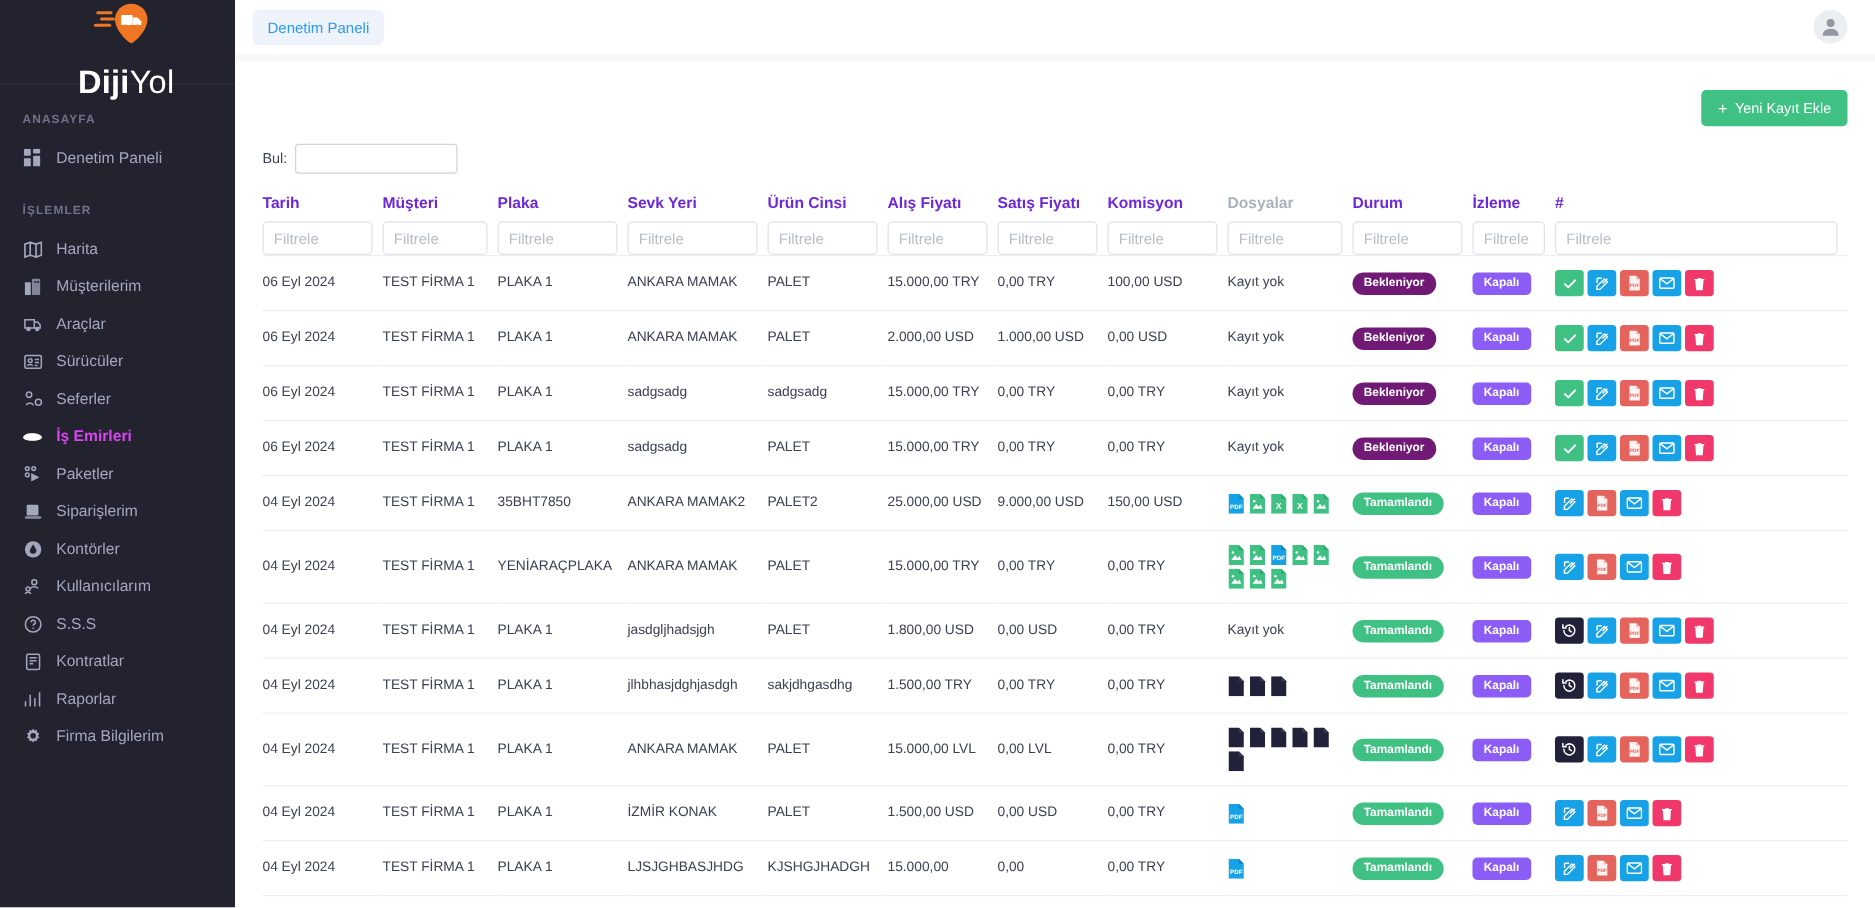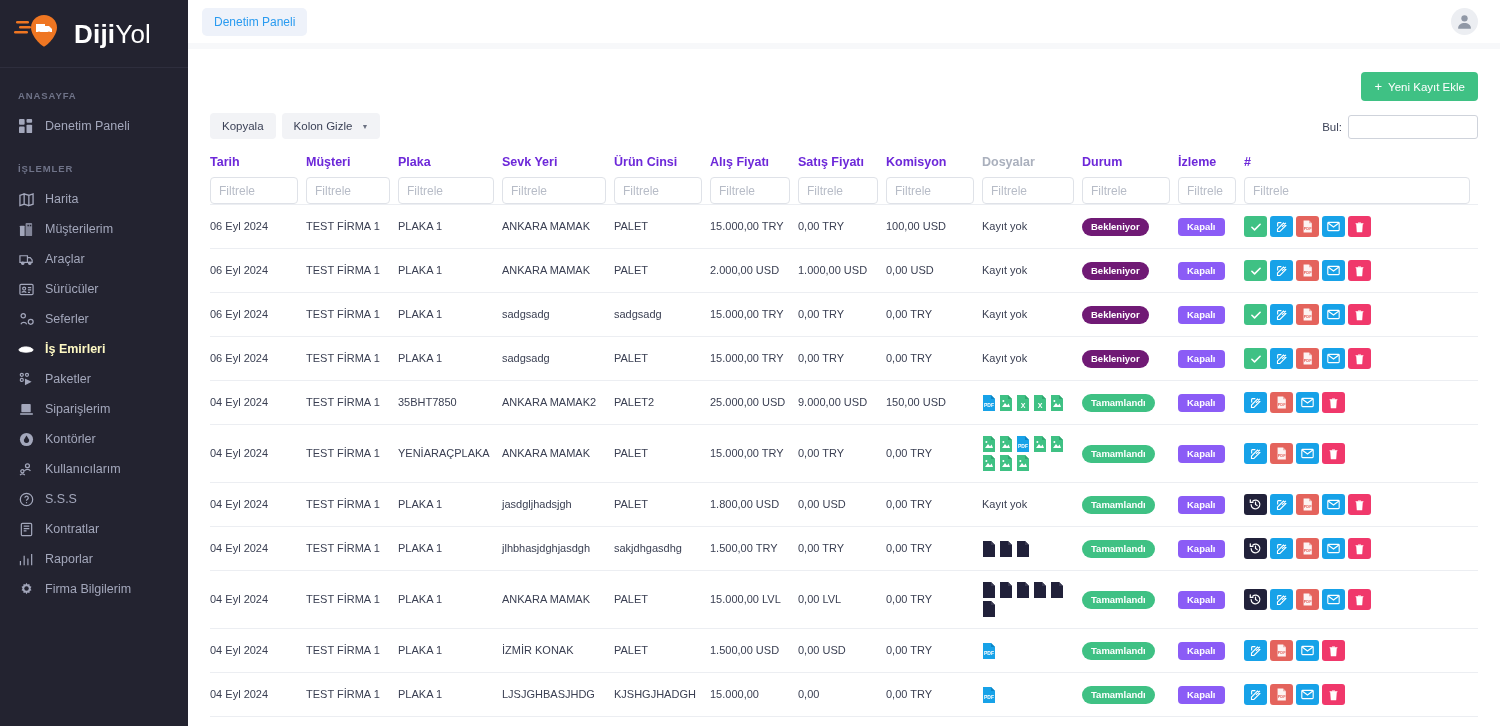--- a/index.html
+++ b/index.html
@@ -16,40 +16,41 @@
     width: 188px; min-width: 188px; height: 726px;
     background: #232330;
     color: #a9adc1;
     overflow: hidden;
     position: relative;
   }
   .brand {
     height: 68px; display: flex; align-items: center;
     padding-left: 14px; gap: 8px;
     border-bottom: 1px solid #2e2e3d;
+    flex-direction: column;
   }
   .logo-mark { position: relative; width: 52px; height: 44px; flex: none; }
   .logo-mark svg { display:block; }
   .brand-text { font-size: 26px; font-weight: 700; letter-spacing: .2px; line-height: 1; }
   .brand-text .b1 { color: #ffffff; }
   .brand-text .b2 { color: #ffffff; font-weight: 300; }
 
   .nav-section {
     font-size: 9.5px; letter-spacing: .9px; text-transform: uppercase;
     color: #6f7388; padding: 0 0 0 18px; margin-top: 22px; margin-bottom: 10px;
     font-weight: 600;
   }
   .nav-item {
     display: flex; align-items: center; gap: 11px;
     padding: 7px 0 7px 18px; font-size: 12.5px; color: #a3a7bb;
     cursor: pointer; line-height: 1.2;
   }
   .nav-item .ic { width: 16px; height: 16px; flex:none; display:flex; align-items:center; justify-content:center; }
   .nav-item .ic svg { display:block; }
-  .nav-item.active { color: #fef9c3; font-weight: 700; }
+  .nav-item.active { color: #d946ef; font-weight: 700; }
   .nav-item.active .ic svg { fill: #ffffff; stroke:#ffffff; }
 
   
   .main { flex: 1; height: 726px; background: #ffffff; display: flex; flex-direction: column; overflow: hidden; }
 
   .topbar {
     height: 43px; background: #fff; display: flex; align-items: center;
     padding: 0 22px 0 14px; justify-content: space-between;
   }
   .breadcrumb-pill {
@@ -320,29 +321,20 @@
     <div class="page">
 
       <div class="action-row">
         <button class="btn-new">
           <span class="plus">+</span>
           <span>Yeni Kayıt Ekle</span>
         </button>
       </div>
 
       <div class="toolbar">
-        <div class="toolbar-left">
-          <button class="tb-btn">
-            <span>Kopyala</span>
-          </button>
-          <button class="tb-btn">
-            <span>Kolon Gizle</span>
-            <span class="caret">▼</span>
-          </button>
-        </div>
         <div class="toolbar-right">
           <span class="find-label">Bul:</span>
           <input class="find-input" type="text" placeholder="" value="" style="">
         </div>
       </div>
 
       <table class="grid">
         <colgroup>
           <col style="width:96px">
             <col style="width:92px">

